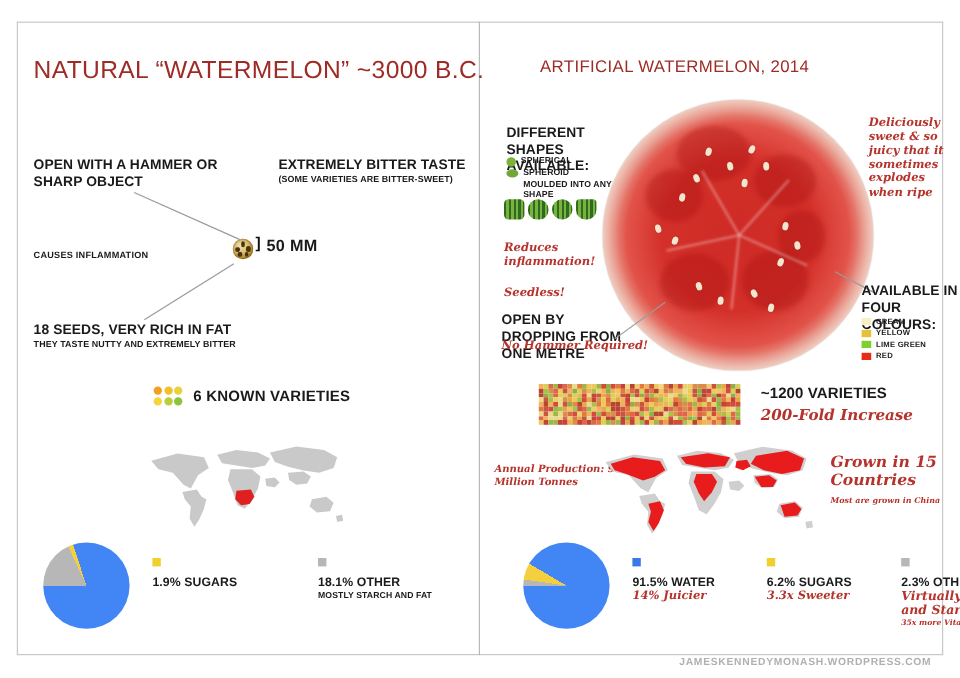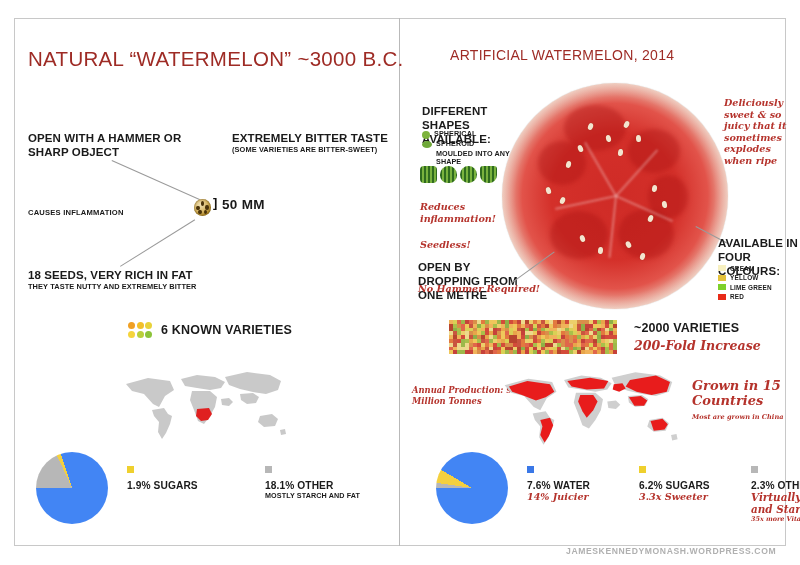--- a/index.html
+++ b/index.html
@@ -656,21 +656,21 @@
       <i style="background: rgb(240, 179, 90);"></i>
       <i style="background: rgb(240, 179, 90);"></i>
       <i style="background: rgb(224, 102, 74);"></i>
       <i style="background: rgb(232, 165, 74);"></i>
       <i style="background: rgb(201, 85, 63);"></i>
       <i style="background: rgb(169, 192, 74);"></i>
       <i style="background: rgb(232, 165, 74);"></i>
       <i style="background: rgb(198, 65, 58);"></i>
     </div>
 
-  <div class="blk hd" id="varieties-1200" style="left:234px;font-size:12.5px;">~2000 VARIETIES</div>
+  <div class="blk hd" id="varieties-1200" style="left:234px;font-size:12.5px;">~1200 VARIETIES</div>
   <div class="blk script" id="fold-increase" style="left:234px;">200-Fold Increase</div>
 
   <div class="blk script" id="annual-prod" style="left:12px;">Annual Production: 95 Million Tonnes</div>
 
   <div class="worldmap" style="left:100px;top:368px;">
     <svg width="180" height="80" viewBox="0 0 332 148">
       <g fill="#cfcfcf">
         <path d="M8 32 L52 20 L96 26 L104 44 L86 56 L74 78 L62 72 L44 52 L20 46 Z"></path>
         <path d="M60 84 L84 80 L92 92 L100 96 L96 112 L88 130 L80 142 L72 128 L74 108 L64 96 Z"></path>
         <path d="M118 22 L150 14 L186 18 L206 28 L198 40 L176 44 L150 40 L126 36 Z"></path>
@@ -695,21 +695,21 @@
   </div>
 
   <div class="blk script" id="grown-in" style="left:292px;">Grown in 15 Countries</div>
   <div class="blk script" id="grown-note" style="left:292px;">Most are grown in China</div>
 
   <div class="pie" id="pie-right" style="left: 36px; background: conic-gradient(from -90deg, rgb(183, 183, 183) 0deg, rgb(183, 183, 183) 8.28deg, rgb(244, 208, 63) 8.28deg, rgb(244, 208, 63) 30.6deg, rgb(66, 133, 244) 30.6deg, rgb(66, 133, 244) 360deg);"></div>
   <div class="legend" style="left:127px;top:462px;">
     <div style="display:flex;gap:26px;">
       <div style="width:86px;">
         <span class="sw" style="background:#3a78e7"></span>
-        <div class="lbl">7.6% WATER</div>
+        <div class="lbl">91.5% WATER</div>
         <div class="script" style="font-size:9.6px;">14% Juicier</div>
       </div>
       <div style="width:86px;">
         <span class="sw" style="background:#efd02e"></span>
         <div class="lbl">6.2% SUGARS</div>
         <div class="script" style="font-size:9.6px;">3.3x Sweeter</div>
       </div>
       <div style="width:112px;">
         <span class="sw" style="background:#b7b7b7"></span>
         <div class="lbl">2.3% OTHER</div>

